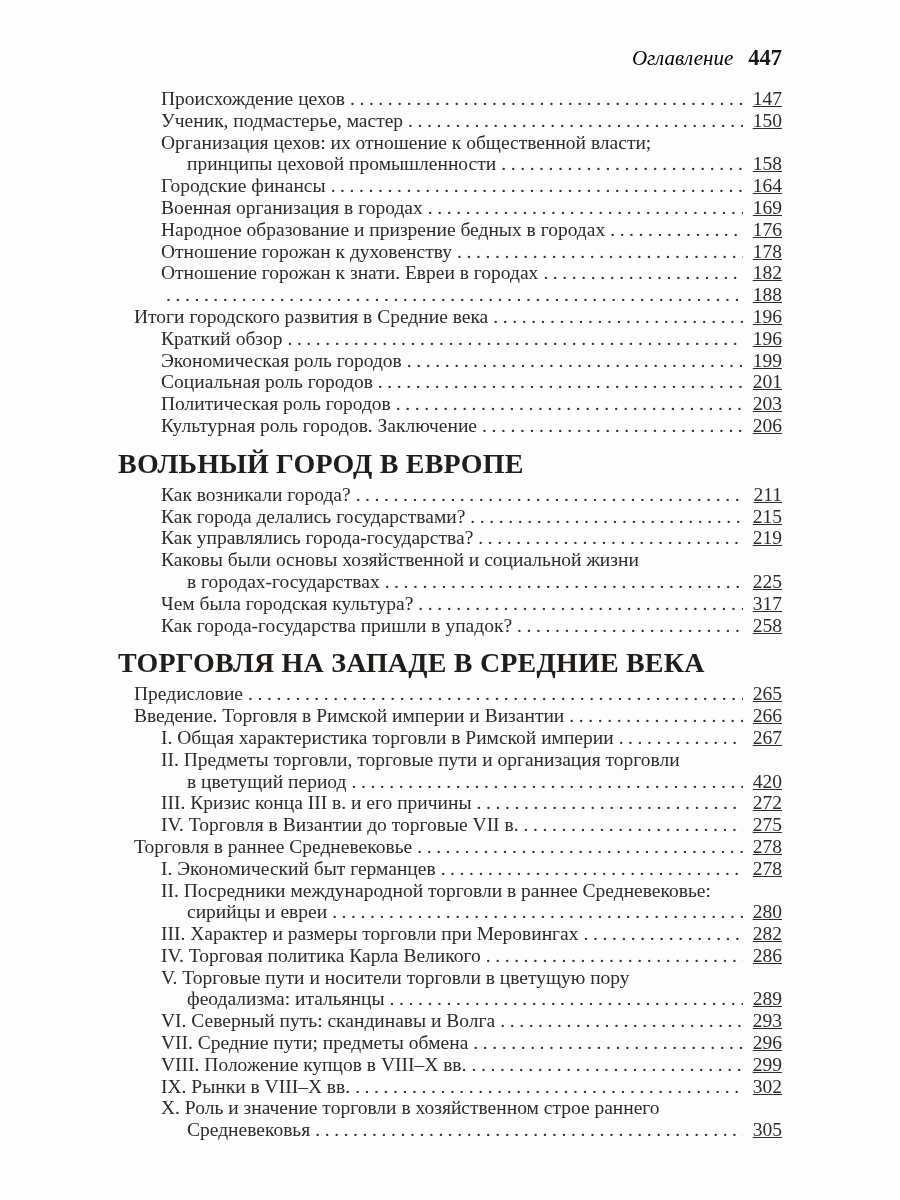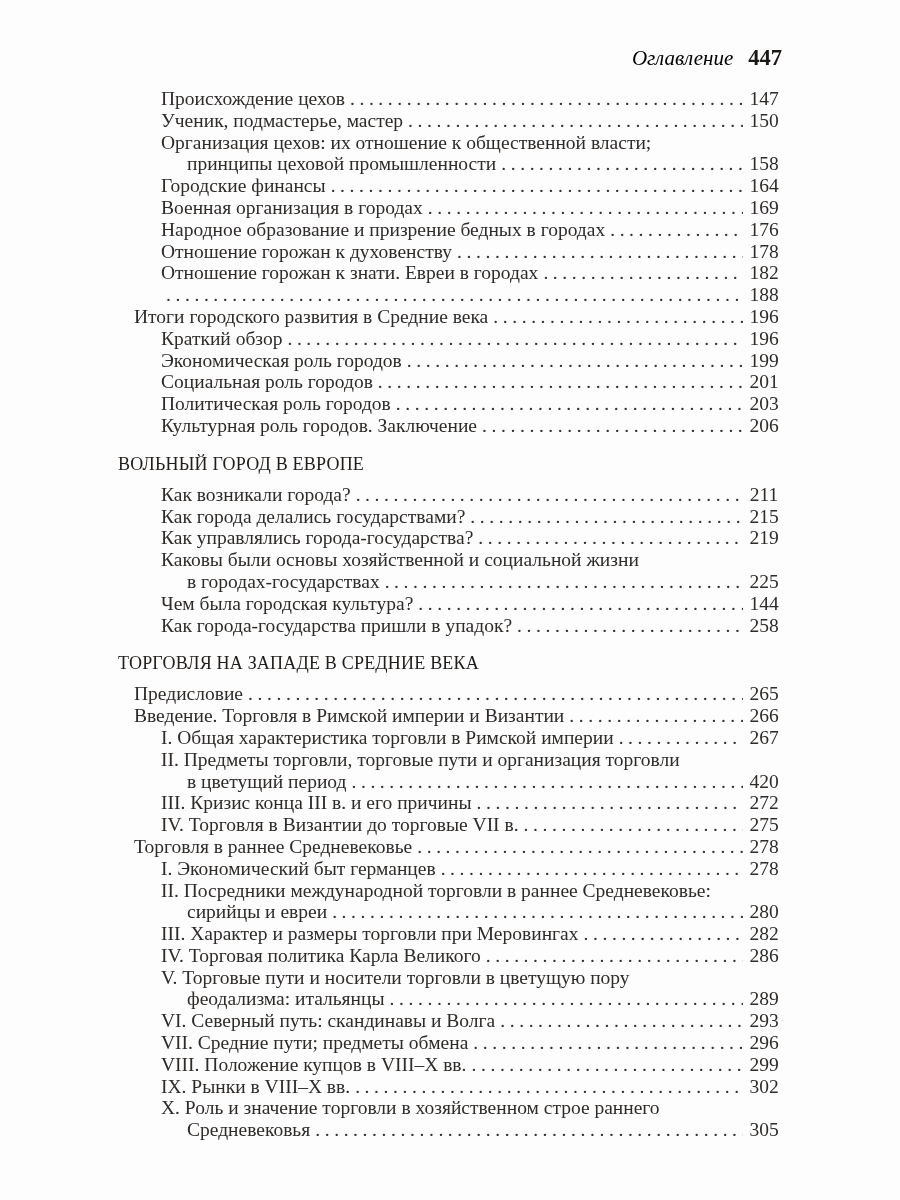--- a/index.html
+++ b/index.html
@@ -31,22 +31,22 @@
     color: #000000;
   }
   .page-no {
     font-weight: bold;
     font-size: 22.5px;
     margin-left: 15px;
     color: #1a1715;
     text-align: right;
   }
   .sec-head {
-    font-weight: normal;
-    font-size: 18px;
+    font-weight: bold;
+    font-size: 28px;
     line-height: 22px;
     margin: 16px 0 9px 0;
     color: #201d1a;
     letter-spacing: 0.2px;
   }
   .toc-line {
     display: flex;
     align-items: baseline;
     font-size: 19.5px;
     line-height: 21.8px;
@@ -64,21 +64,22 @@
   }
   .dots::after {
     content: "....................................................................................................";
     letter-spacing: 4.6px;
     white-space: nowrap;
     color: #35322f;
   }
   .pg {
     flex: 0 0 auto;
     min-width: 36px;
-    text-align: center;
+    text-align: right;
+    text-decoration: underline;
   }
 </style>
 </head>
 <body>
 
 <div class="page">
   <div class="content">
     <div class="page-header">
       <span class="chapter-title">Оглавление</span><span class="page-no">447</span>
     </div>
@@ -222,21 +223,21 @@
             <div class="toc-line ind2 cont">
               <span class="t">в городах-государствах</span>
               <span class="dots"></span>
               <span class="pg">225</span>
             </div>
           </div>
           <div>
             <div class="toc-line ind2">
               <span class="t">Чем была городская культура?</span>
               <span class="dots"></span>
-              <span class="pg">144</span>
+              <span class="pg">317</span>
             </div>
           </div>
           <div>
             <div class="toc-line ind2">
               <span class="t">Как города-государства пришли в упадок?</span>
               <span class="dots"></span>
               <span class="pg">258</span>
             </div>
           </div>
         </section>

